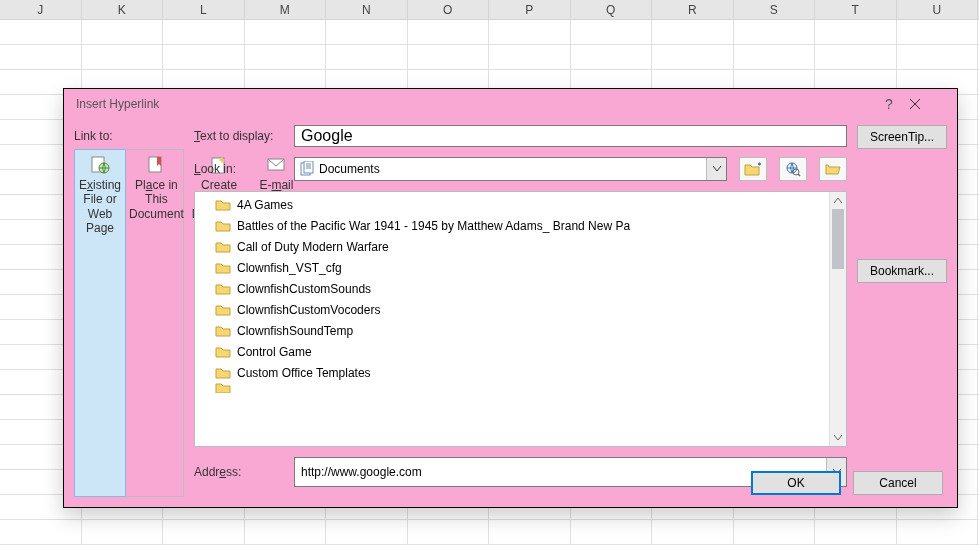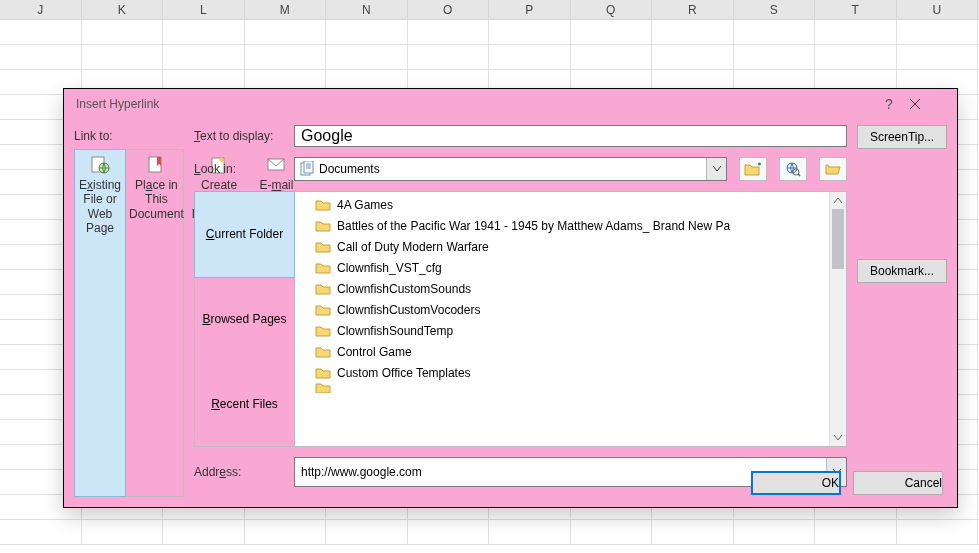--- a/index.html
+++ b/index.html
@@ -65,21 +65,21 @@
 .addr-combo input { flex: 1; border: none; outline: none; padding: 0 6px; font-size: 12px; }
 .addr-combo .combo-arrow { width: 20px; border-left: 1px solid #bcbcbc; background: #e8e8e8; display: flex; align-items: center; justify-content: center; cursor: pointer; }
 
 
 .right-col { width: 100px; padding-left: 10px; display: flex; flex-direction: column; gap: 32px; }
 .side-btn { height: 24px; border: 1px solid #adadad; background: #e1e1e1; margin-bottom: 10px; cursor: pointer; display: flex; align-items: center; justify-content: center; }
 .right-col .spacer { flex: 1; }
 
 
 .footer { position: absolute; bottom: 12px; right: 14px; display: flex; gap: 12px; }
-.btn { width: 90px; height: 24px; border: 1px solid #adadad; background: #e1e1e1; cursor: pointer; display: flex; align-items: center; justify-content: flex-end; }
+.btn { width: 90px; height: 24px; border: 1px solid #adadad; background: #e1e1e1; cursor: pointer; display: flex; align-items: center; justify-content: center; }
 .btn.primary { border: 2px solid #0078d7; background: #e1e1e1; }
 
 svg { display: block; }
 </style>
 </head>
 <body>
 
 <div class="sheet">
   <div class="col-headers" id="col-headers">
       <div class="col-header">J</div>
@@ -488,31 +488,20 @@
             </svg>
         </div>
         <div class="tool-btn">
           <svg width="16" height="14" viewBox="0 0 16 14">
               <path d="M1 3 L1 12 L13 12 L15 5 L4 5 L3 3 Z" fill="#f7d774" stroke="#c4a23a"></path>
             </svg>
         </div>
       </div>
 
       <div class="browser-area">
-        <div class="browse-tabs" id="browse-tabs">
-            <div class="browse-tab active">
-              <span><u>C</u>urrent Folder</span>
-            </div>
-            <div class="browse-tab">
-              <span><u>B</u>rowsed Pages</span>
-            </div>
-            <div class="browse-tab">
-              <span><u>R</u>ecent Files</span>
-            </div>
-          </div>
         <div class="file-list-wrap">
           <div class="file-list" id="file-list">
               <div class="file-item">
                 <svg class="folder-icon" viewBox="0 0 16 14">
                   <path d="M1 3 L1 12 L15 12 L15 5 L8 5 L6 3 Z" fill="#f7d774" stroke="#c4a23a"></path>
                 </svg>
                 <span>4A Games</span>
               </div>
               <div class="file-item">
                 <svg class="folder-icon" viewBox="0 0 16 14">

